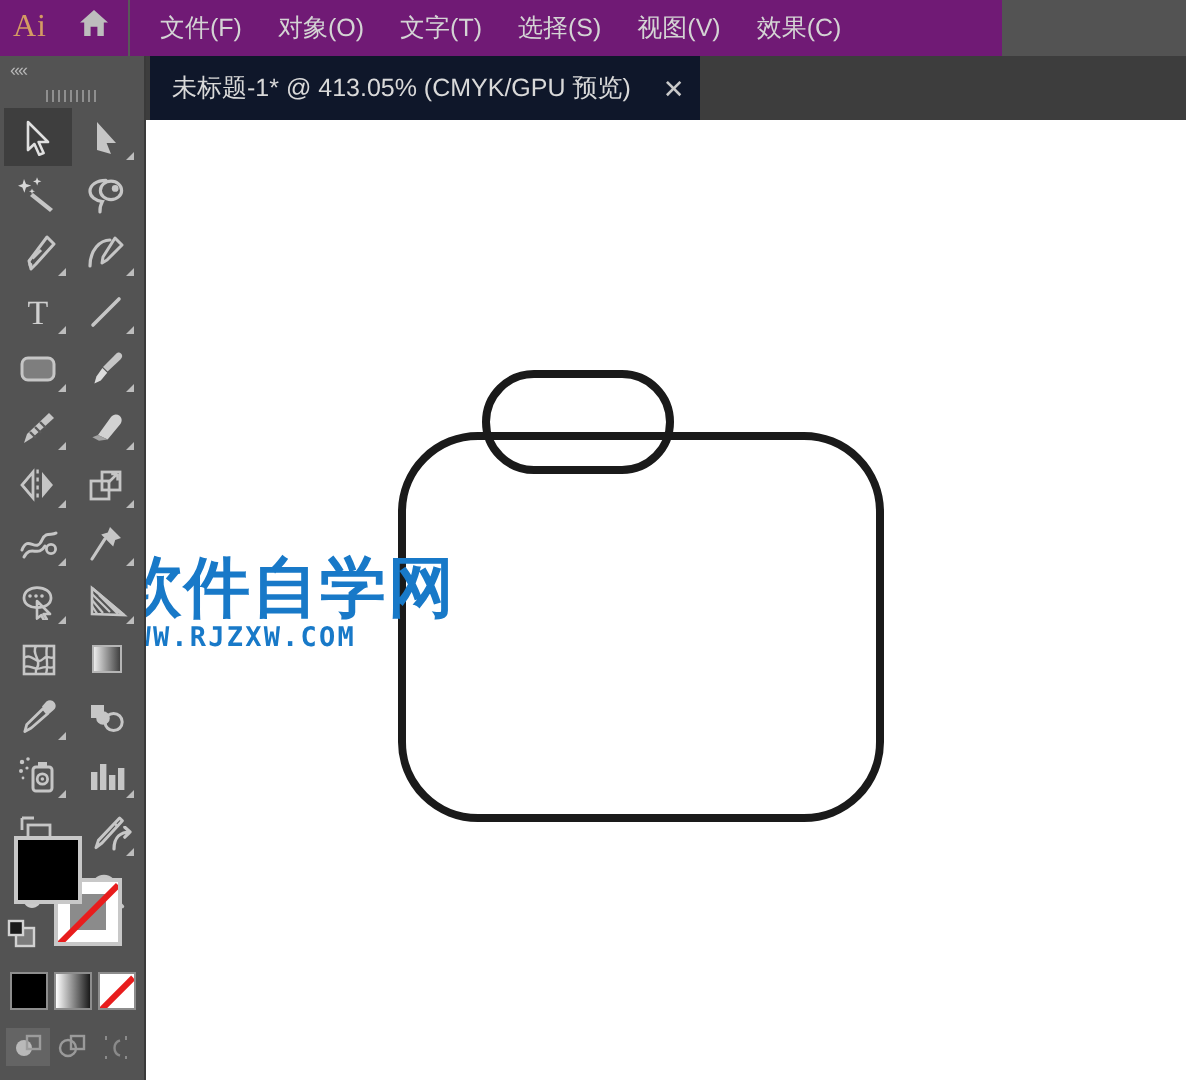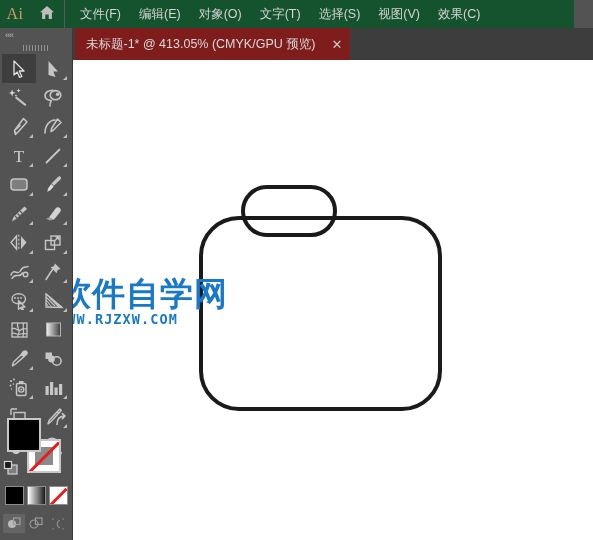--- a/index.html
+++ b/index.html
@@ -18,22 +18,22 @@
     position: relative;
     width: 593px;
     height: 540px;
     background: #535353;
   }
 
   
   #menubar {
     position: absolute;
     left: 0; top: 0;
-    width: 574px; height: 28px;
-    background: #14532d;
+    width: 501px; height: 28px;
+    background: #701a75;
     display: flex;
     align-items: center;
     box-sizing: border-box;
   }
   .ai-logo {
     width: 30px;
     text-align: center;
     font-size: 16px;
     font-weight: normal;
     color: #d49b63;
@@ -72,21 +72,21 @@
   #tabbar {
     position: absolute;
     left: 0; top: 28px;
     width: 593px; height: 32px;
     background: #3d3d3d;
   }
   #tab {
     position: absolute;
     left: 75px; top: 0;
     height: 32px;
-    background: #7f1d1d;
+    background: #0f172a;
     display: flex;
     align-items: center;
     padding: 0 12px 0 11px;
     box-sizing: border-box;
     max-width: 275px;
   }
   .tab-label {
     font-size: 12.5px;
     color: #d9d9d9;
     white-space: nowrap;
@@ -292,21 +292,20 @@
     <div class="home-btn">
       <span>
         <svg width="16" height="15" viewBox="0 0 16 15">
           <path d="M8 1 L15 7.3 L12.9 7.3 L12.9 14 L9.7 14 L9.7 9.4 L6.3 9.4 L6.3 14 L3.1 14 L3.1 7.3 L1 7.3 Z" fill="#bdbdbd"></path>
         </svg>
       </span>
     </div>
     <div class="menu-sep"></div>
     <div class="menu-items">
       <div class="menu-item">文件(F)</div>
-      <div class="menu-item">编辑(E)</div>
       <div class="menu-item">对象(O)</div>
       <div class="menu-item">文字(T)</div>
       <div class="menu-item">选择(S)</div>
       <div class="menu-item">视图(V)</div>
       <div class="menu-item">效果(C)</div>
     </div>
   </div>
 
   <div id="tabbar">
     <div id="tab">

